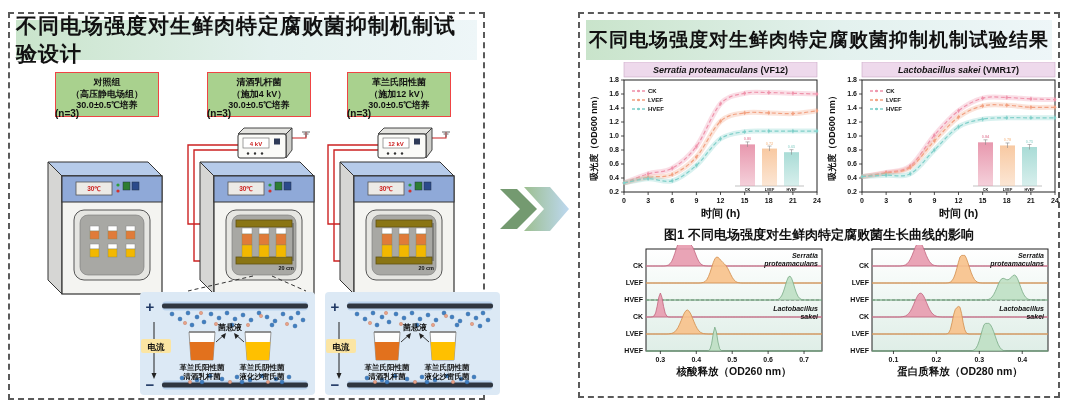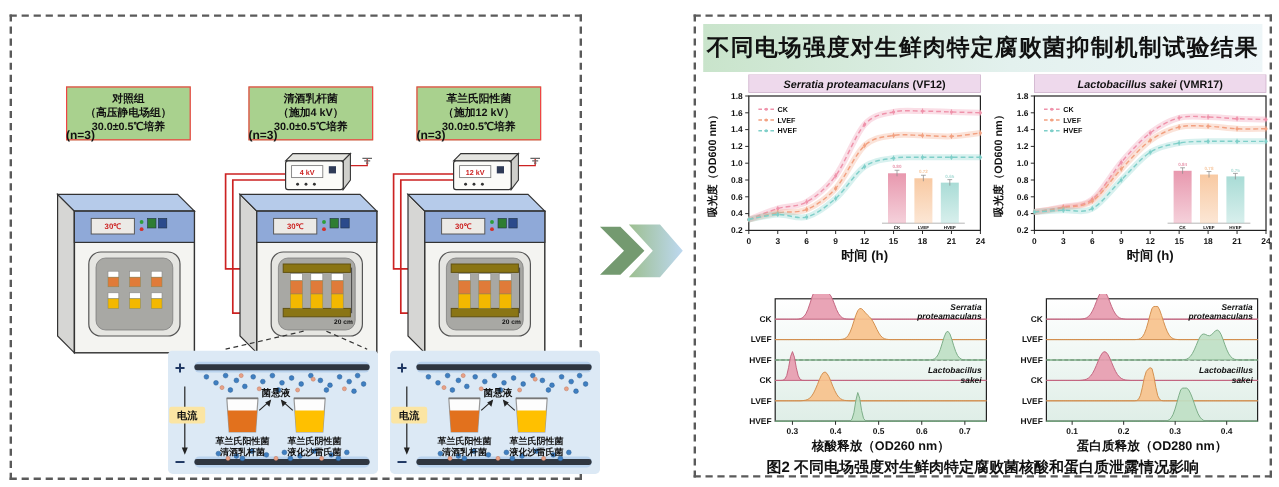--- a/index.html
+++ b/index.html
@@ -20,20 +20,21 @@
   .abs{position:absolute;}
   .caption{position:absolute;left:0;right:0;text-align:center;font-weight:bold;color:#111;font-size:13px;}
   svg text{font-family:"Liberation Sans",sans-serif;}
 </style>
 </head>
 <body>
 
 <div class="canvas">
 
   <div class="panel left">
+    <div class="hdr">不同电场强度对生鲜肉特定腐败菌抑制机制试验设计</div>
 
     <div class="grp-label" style="left:45px">
       <div>对照组</div>
       <div>（高压静电场组）</div>
       <div>30.0±0.5℃培养</div>
     </div>
     <div class="nrep" style="left:45px">(n=3)</div>
 
     <div class="grp-label" style="left:197px">
       <div>清酒乳杆菌</div>
@@ -601,20 +602,21 @@
         <line x1="179.5" y1="80.94" x2="183.5" y2="80.94" stroke="#888" stroke-width="0.6"></line>
         <text x="181.5" y="79.44" fill="#f8c9a2" text-anchor="middle" font-size="3.8" font-weight="bold">0.78</text>
         <text x="181.5" y="129" fill="#111" text-anchor="middle" font-size="3.8" font-weight="bold">LVEF</text>
         <rect x="196" y="85" width="15" height="39" fill="url(#gc1-g2)"></rect>
         <line x1="203.5" y1="82.5" x2="203.5" y2="87.5" stroke="#888" stroke-width="0.6"></line>
         <line x1="201.5" y1="82.5" x2="205.5" y2="82.5" stroke="#888" stroke-width="0.6"></line>
         <text x="203.5" y="81" fill="#a9dcd6" text-anchor="middle" font-size="3.8" font-weight="bold">0.75</text>
         <text x="203.5" y="129" fill="#111" text-anchor="middle" font-size="3.8" font-weight="bold">HVEF</text>
       </svg>
 
+    <div class="caption" style="top:212px">图1  不同电场强度对生鲜肉特定腐败菌生长曲线的影响</div>
 
     <svg id="rp0" class="abs" style="left:26px;top:231px" width="222" height="134">
         <defs>
           <linearGradient id="rp0-bg" x1="0" y1="0" x2="0" y2="1">
             <stop offset="0" stop-color="#ffffff"></stop>
             <stop offset="1" stop-color="#dfeee7"></stop>
           </linearGradient>
         </defs>
         <rect x="40" y="4" width="176" height="102" fill="url(#rp0-bg)" stroke="#222" stroke-width="1"></rect>
         <line x1="40" y1="21" x2="216" y2="21" stroke="#cfcfcf" stroke-width="0.5"></line>
@@ -683,15 +685,14 @@
         <text x="61.46341463414634" y="117" fill="#111" text-anchor="middle" font-size="7" font-weight="bold">0.1</text>
         <line x1="104.39024390243904" y1="106" x2="104.39024390243904" y2="109" stroke="#222" stroke-width="0.8"></line>
         <text x="104.39024390243904" y="117" fill="#111" text-anchor="middle" font-size="7" font-weight="bold">0.2</text>
         <line x1="147.3170731707317" y1="106" x2="147.3170731707317" y2="109" stroke="#222" stroke-width="0.8"></line>
         <text x="147.3170731707317" y="117" fill="#111" text-anchor="middle" font-size="7" font-weight="bold">0.3</text>
         <line x1="190.2439024390244" y1="106" x2="190.2439024390244" y2="109" stroke="#222" stroke-width="0.8"></line>
         <text x="190.2439024390244" y="117" fill="#111" text-anchor="middle" font-size="7" font-weight="bold">0.4</text>
         <text x="128" y="130" fill="#111" text-anchor="middle" font-size="10.5" font-weight="bold">蛋白质释放（OD280 nm）</text>
       </svg>
 
-    <div class="caption" style="top:367px;font-size:12.5px">图2  不同电场强度对生鲜肉特定腐败菌核酸和蛋白质泄露情况影响</div>
   </div>
 </div>
 
 </body></html>

